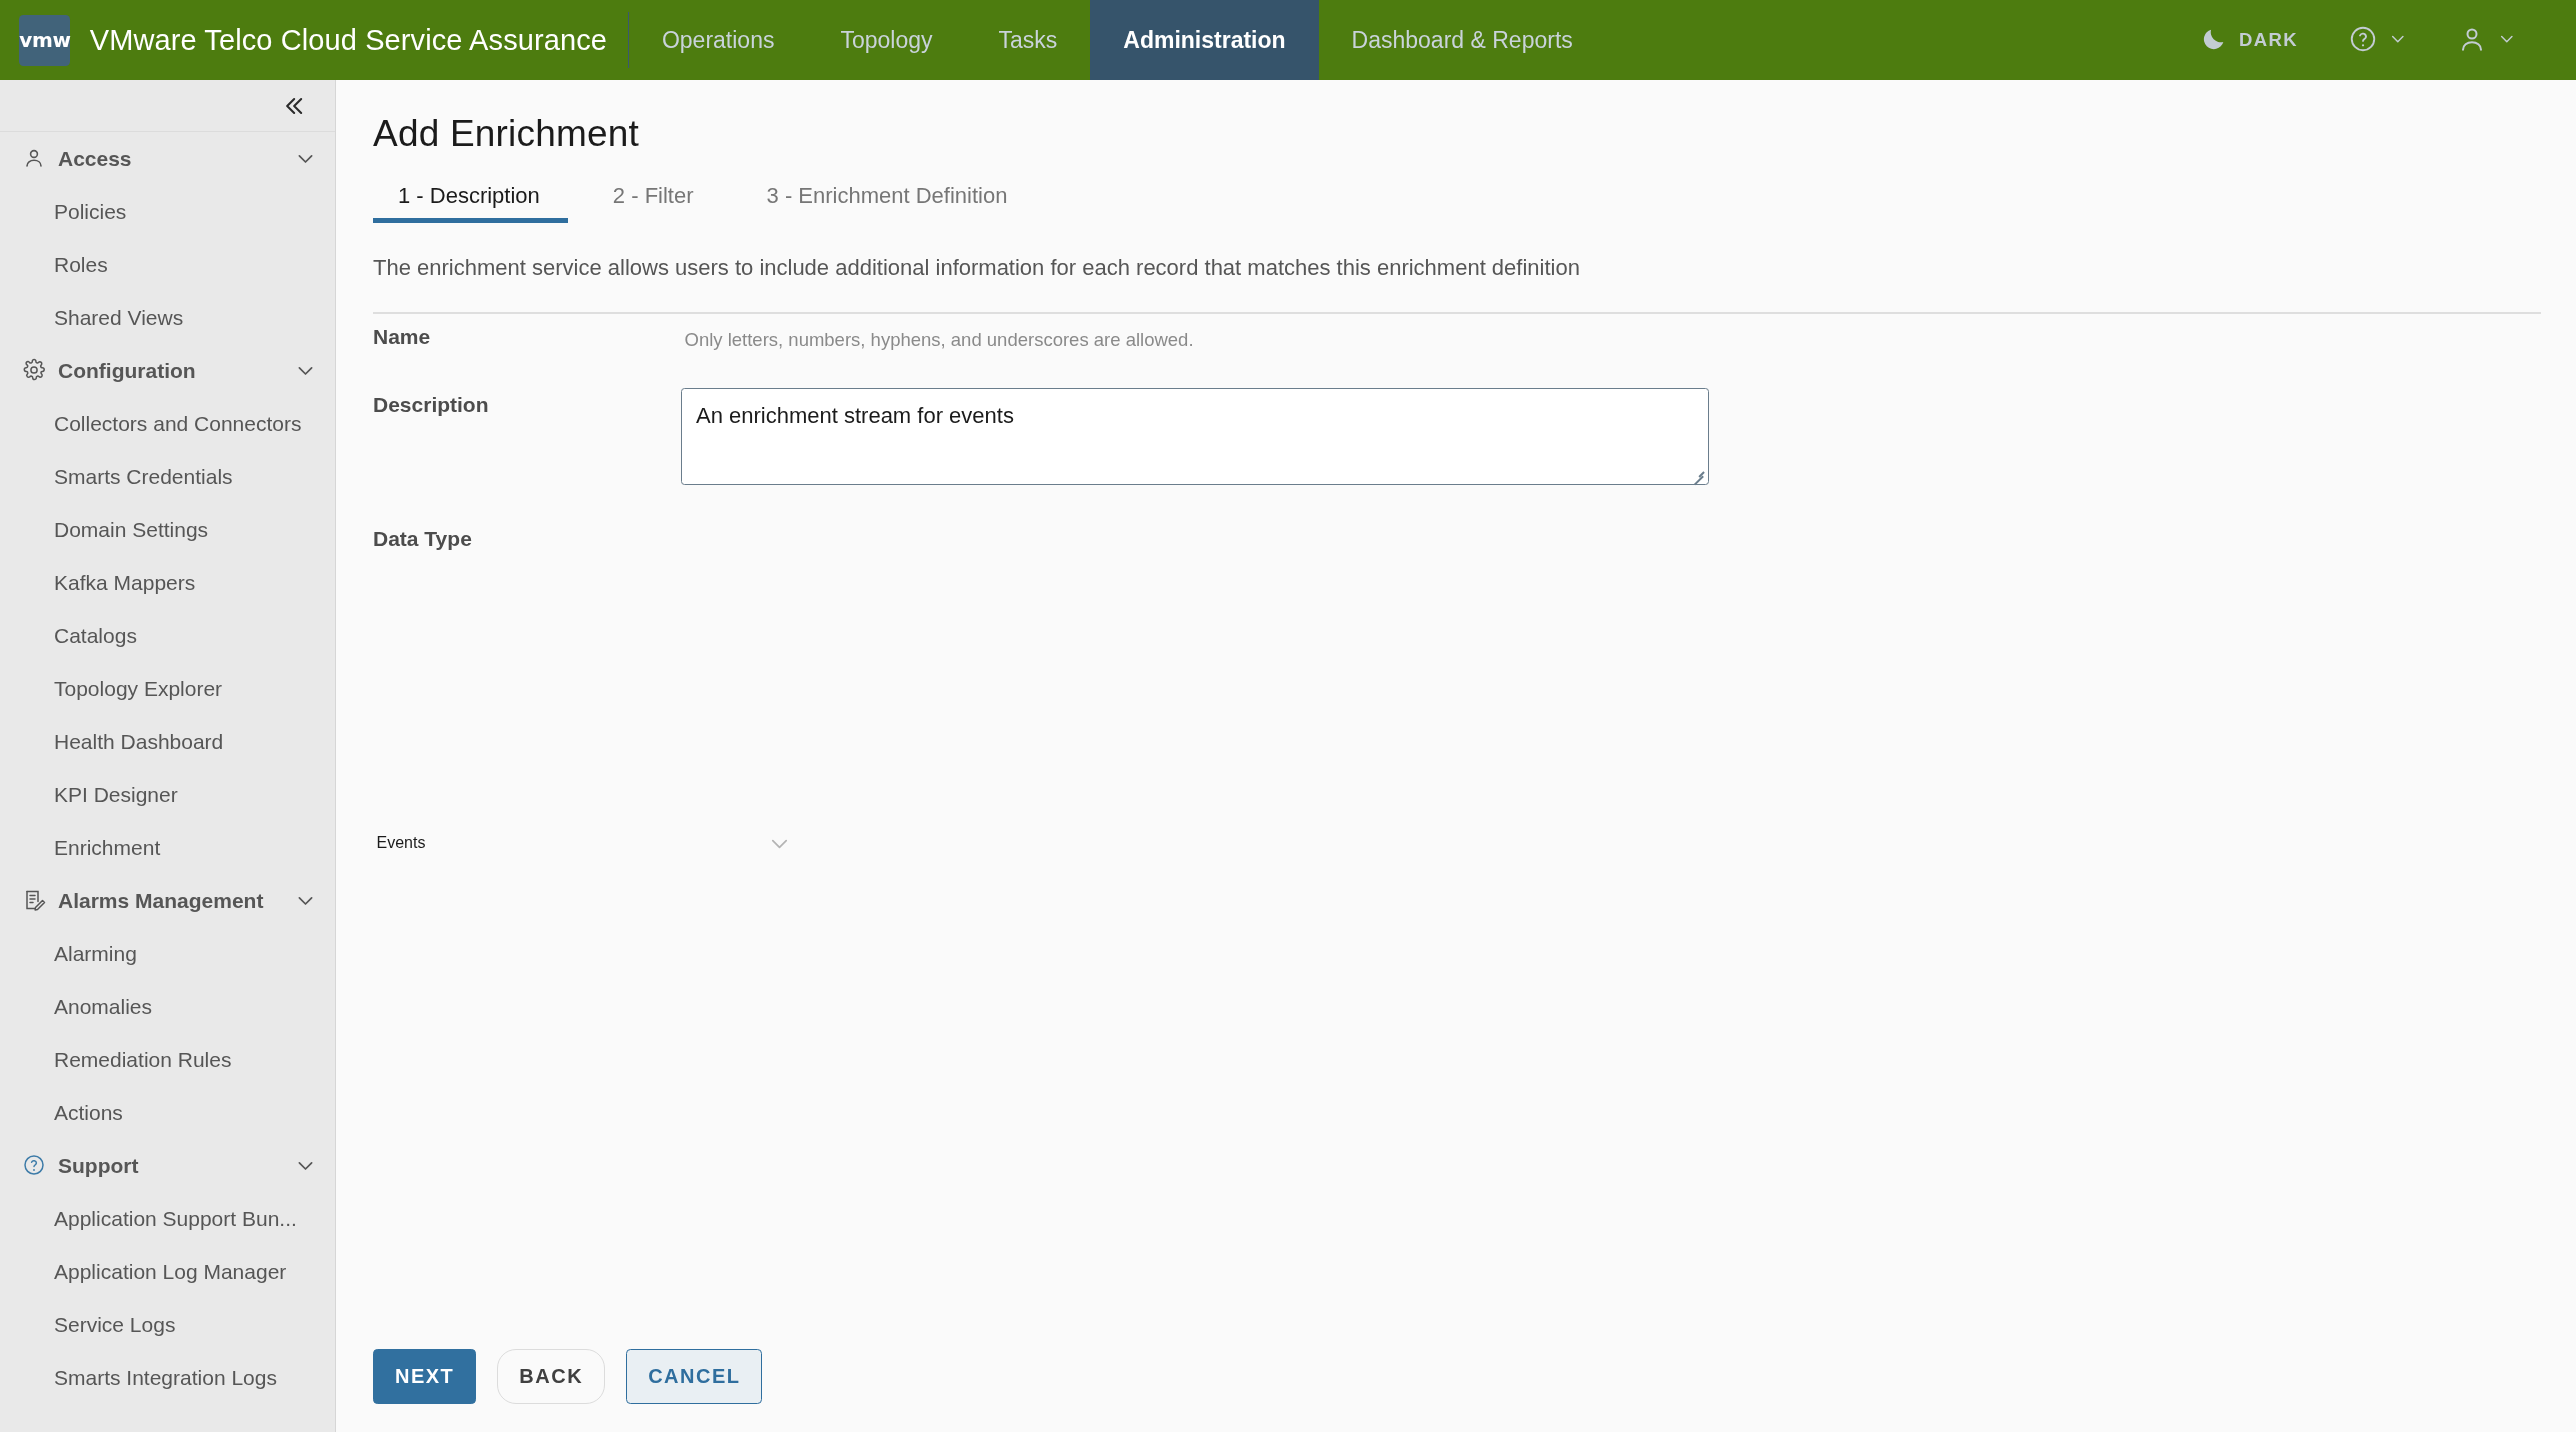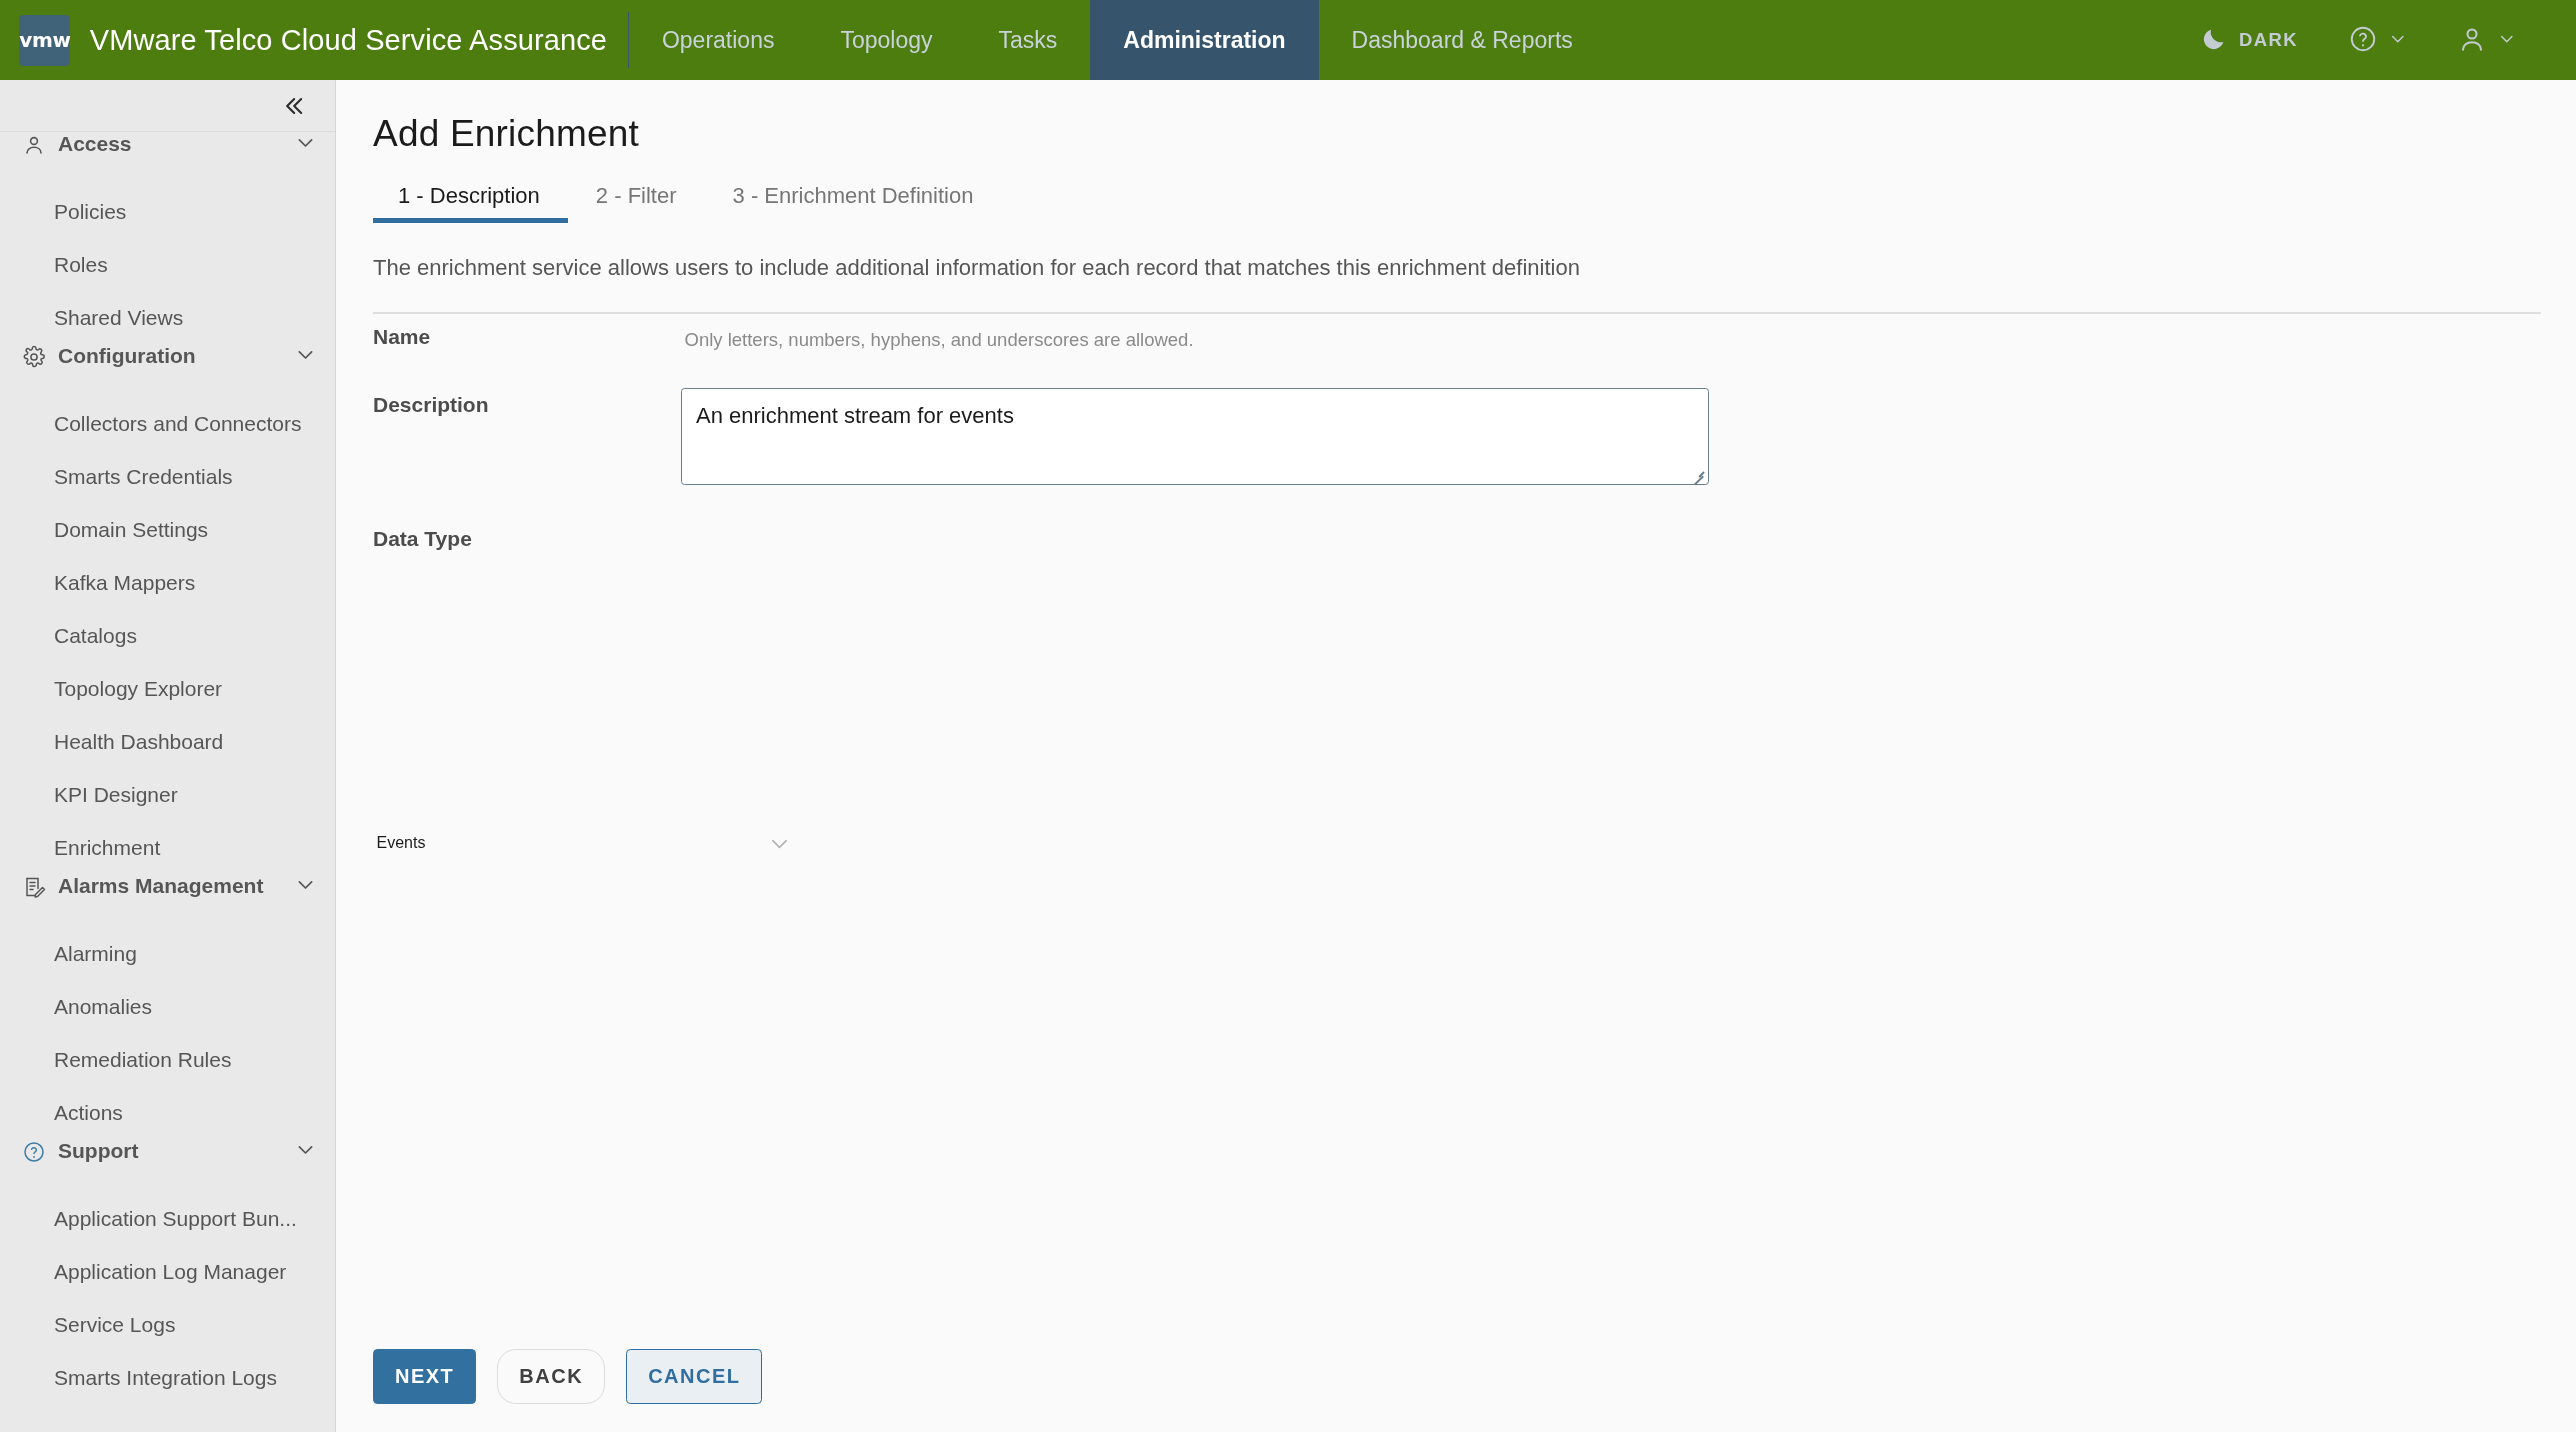--- a/index.html
+++ b/index.html
@@ -107,21 +107,21 @@
     height: 52px;
     border-bottom: 0.9px solid #dcdcdc;
     display: flex;
     align-items: center;
     justify-content: flex-end;
     padding-right: 28px;
   }
   .collapse-btn { cursor: pointer; line-height: 0; }
   .nav-group {
     display: flex;
-    align-items: flex-start;
+    align-items: center;
     height: 53px;
     padding-left: 21px;
     padding-right: 19.4px;
     cursor: pointer;
   }
   .nav-group .gicon {
     width: 26.4px; height: 26.4px;
     flex: 0 0 26.4px;
     display: flex; align-items: center; justify-content: center;
     margin-right: 10.6px;
@@ -156,20 +156,21 @@
     font-weight: 400;
     color: #1b1b1b;
     padding: 33px 0 0 37px;
     letter-spacing: 0.2px;
   }
   .tabs {
     margin: 28px 0 0 37px;
     display: flex;
     align-items: flex-end;
     position: relative;
+    gap: 17px;
   }
   .tab {
     font-size: 22px;
     color: #767676;
     padding: 0 28px 14px 28px;
     cursor: pointer;
     white-space: nowrap;
     position: relative;
   }
   .tab:first-child { padding-left: 25px; }

